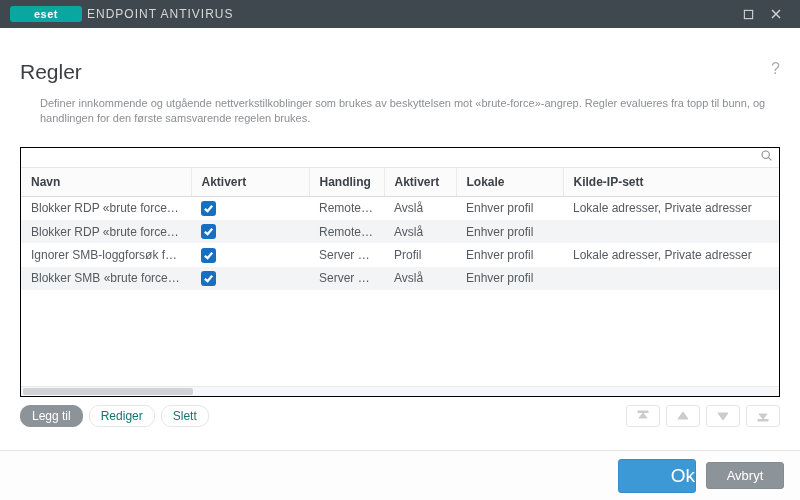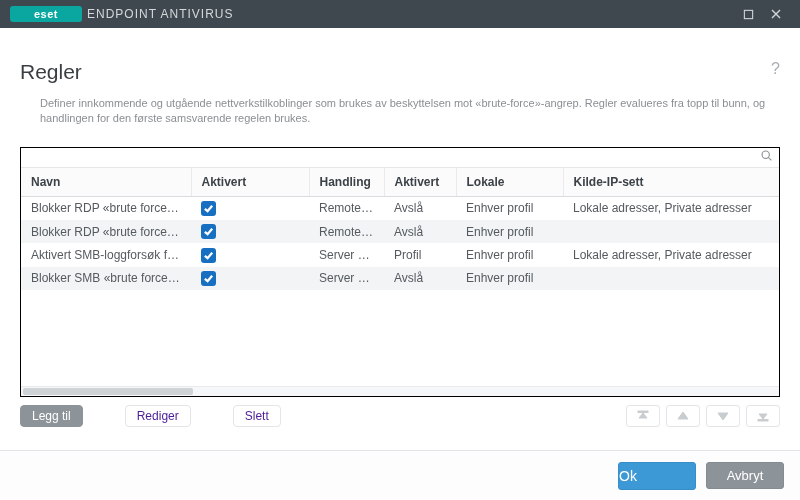--- a/index.html
+++ b/index.html
@@ -136,31 +136,30 @@
     align-items: center;
     margin-top: 8px;
     gap: 6px;
   }
   .btn {
     border: 1px solid #d0d4d7;
     background: #fff;
     color: #515860;
     font-size: 12px;
     padding: 3px 11px;
-    border-radius: 4px;
+    border-radius: 10px;
   }
   .btn-active {
     background: #8c9399;
     color: #fff;
     border-color: #8c9399;
   }
   .btn-disabled {
-    color: #4c1d95;
+    color: #0f766e;
     border-color: #e3e5e7;
-    margin-left: 36px;
   }
   .toolbar-spacer { flex: 1; }
   .icon-btn {
     width: 34px; height: 22px;
     border: 1px solid #e3e5e7;
     border-radius: 3px;
     display: flex; align-items: center; justify-content: center;
     background: #fff;
   }
   .icon-btn svg { width: 14px; height: 12px; stroke: #c9cdd0; fill: #c9cdd0; }
@@ -175,23 +174,23 @@
     justify-content: flex-end;
     padding: 0 16px;
     gap: 10px;
   }
   .btn-primary {
     background: #3d98d6;
     border: 1px solid #358ec9;
     color: #fff;
     padding: 5px 0;
     width: 78px;
-    text-align: left;
-    border-radius: 3px;
-    font-size: 14px;
+    text-align: right;
+    border-radius: 3px;
+    font-size: 19px;
   }
   .btn-secondary {
     background: #8c9399;
     border: 1px solid #848b91;
     color: #fff;
     padding: 5px 17px;
     width: 78px;
     text-align: center;
     border-radius: 3px;
     font-size: 13px;
@@ -271,21 +270,21 @@
                 <svg viewBox="0 0 12 12">
                   <polyline points="2,6.5 5,9 10,3"></polyline>
                 </svg>
               </span></td>
           <td>Remote De...</td>
           <td>Avslå</td>
           <td>Enhver profil</td>
           <td></td>
         </tr>
         <tr>
-          <td>Aktivert SMB-loggforsøk fra ...</td>
+          <td>Ignorer SMB-loggforsøk fra ...</td>
           <td><span class="chk">
                 <svg viewBox="0 0 12 12">
                   <polyline points="2,6.5 5,9 10,3"></polyline>
                 </svg>
               </span></td>
           <td>Server Mes...</td>
           <td>Profil</td>
           <td>Enhver profil</td>
           <td>Lokale adresser, Private adresser</td>
         </tr>

